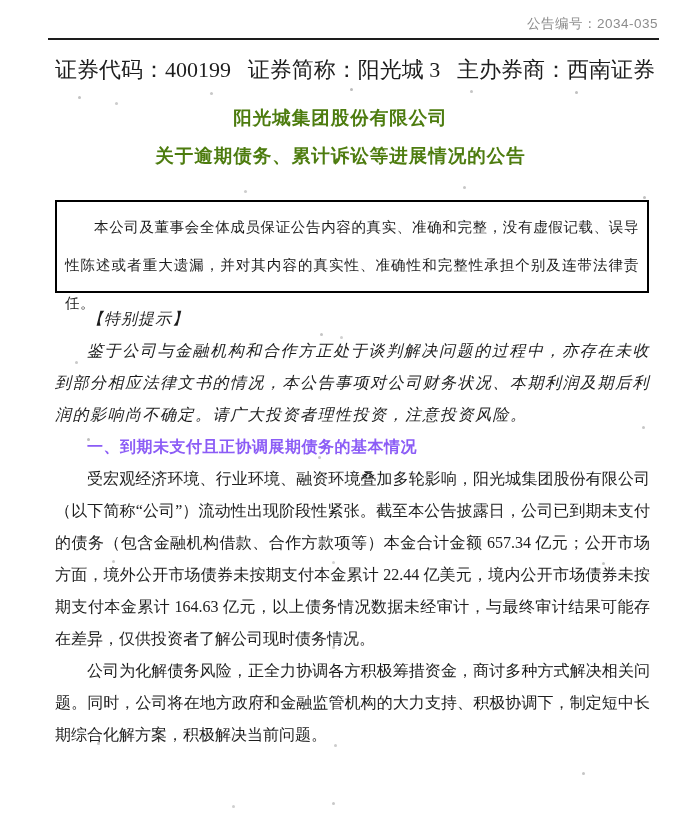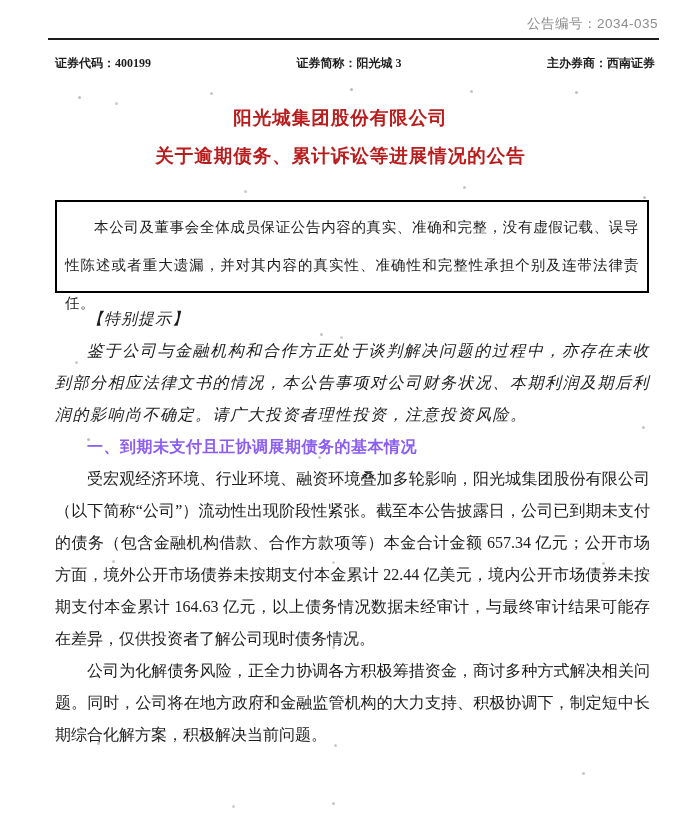--- a/index.html
+++ b/index.html
@@ -33,36 +33,35 @@
     background: #1d1d1d;
   }
 
   .header-row {
     position: absolute;
     top: 55px;
     left: 55px;
     width: 600px;
     display: flex;
     justify-content: space-between;
-    font-size: 12px;
+    font-size: 22px;
     color: #1d1d1d;
     white-space: nowrap;
-    font-weight: bold;
   }
 
   .doc-title, .doc-subtitle {
     position: absolute;
     left: 0;
     width: 100%;
     text-align: center;
     font-size: 18.5px;
     font-weight: bold;
     font-family: "Liberation Sans", "DejaVu Sans", sans-serif;
     letter-spacing: 1px;
-    color: #b91c1c;
+    color: #4d7c0f;
   }
   .doc-title   { top: 105px; }
   .doc-subtitle{ top: 143px; }
 
   .declaration-box {
     position: absolute;
     top: 200px;
     left: 55px;
     width: 594px;
     height: 93px;

